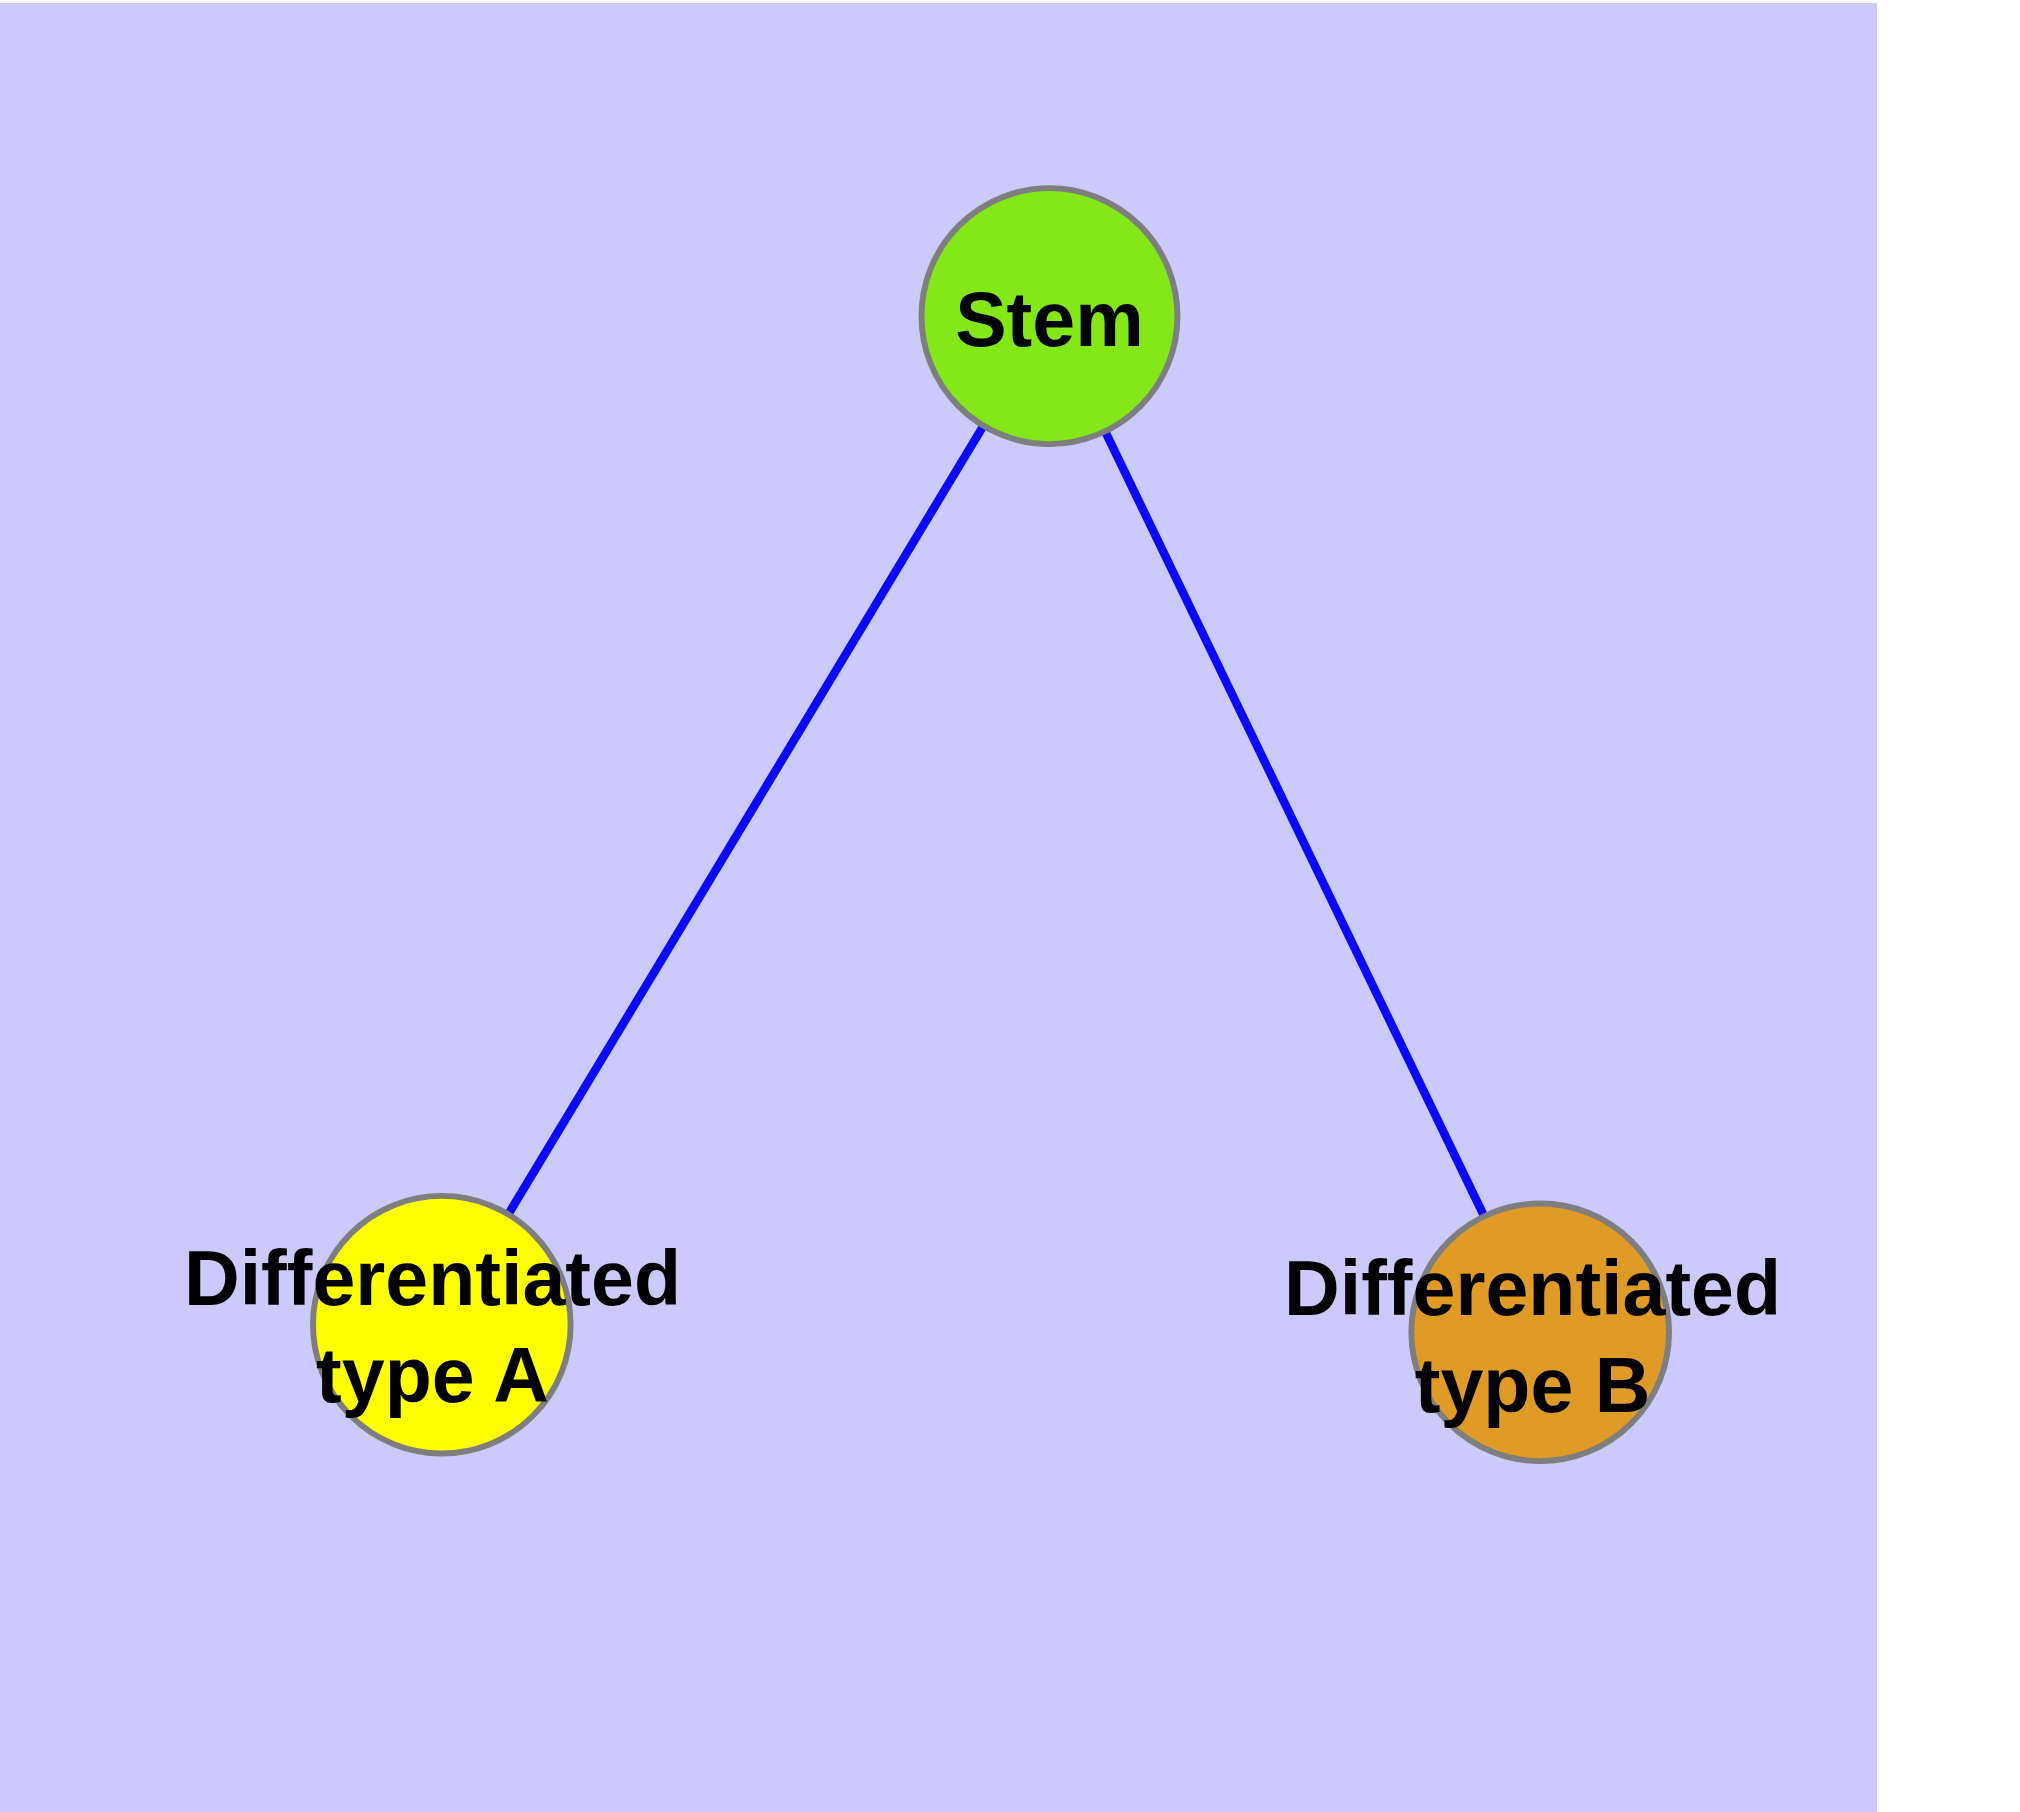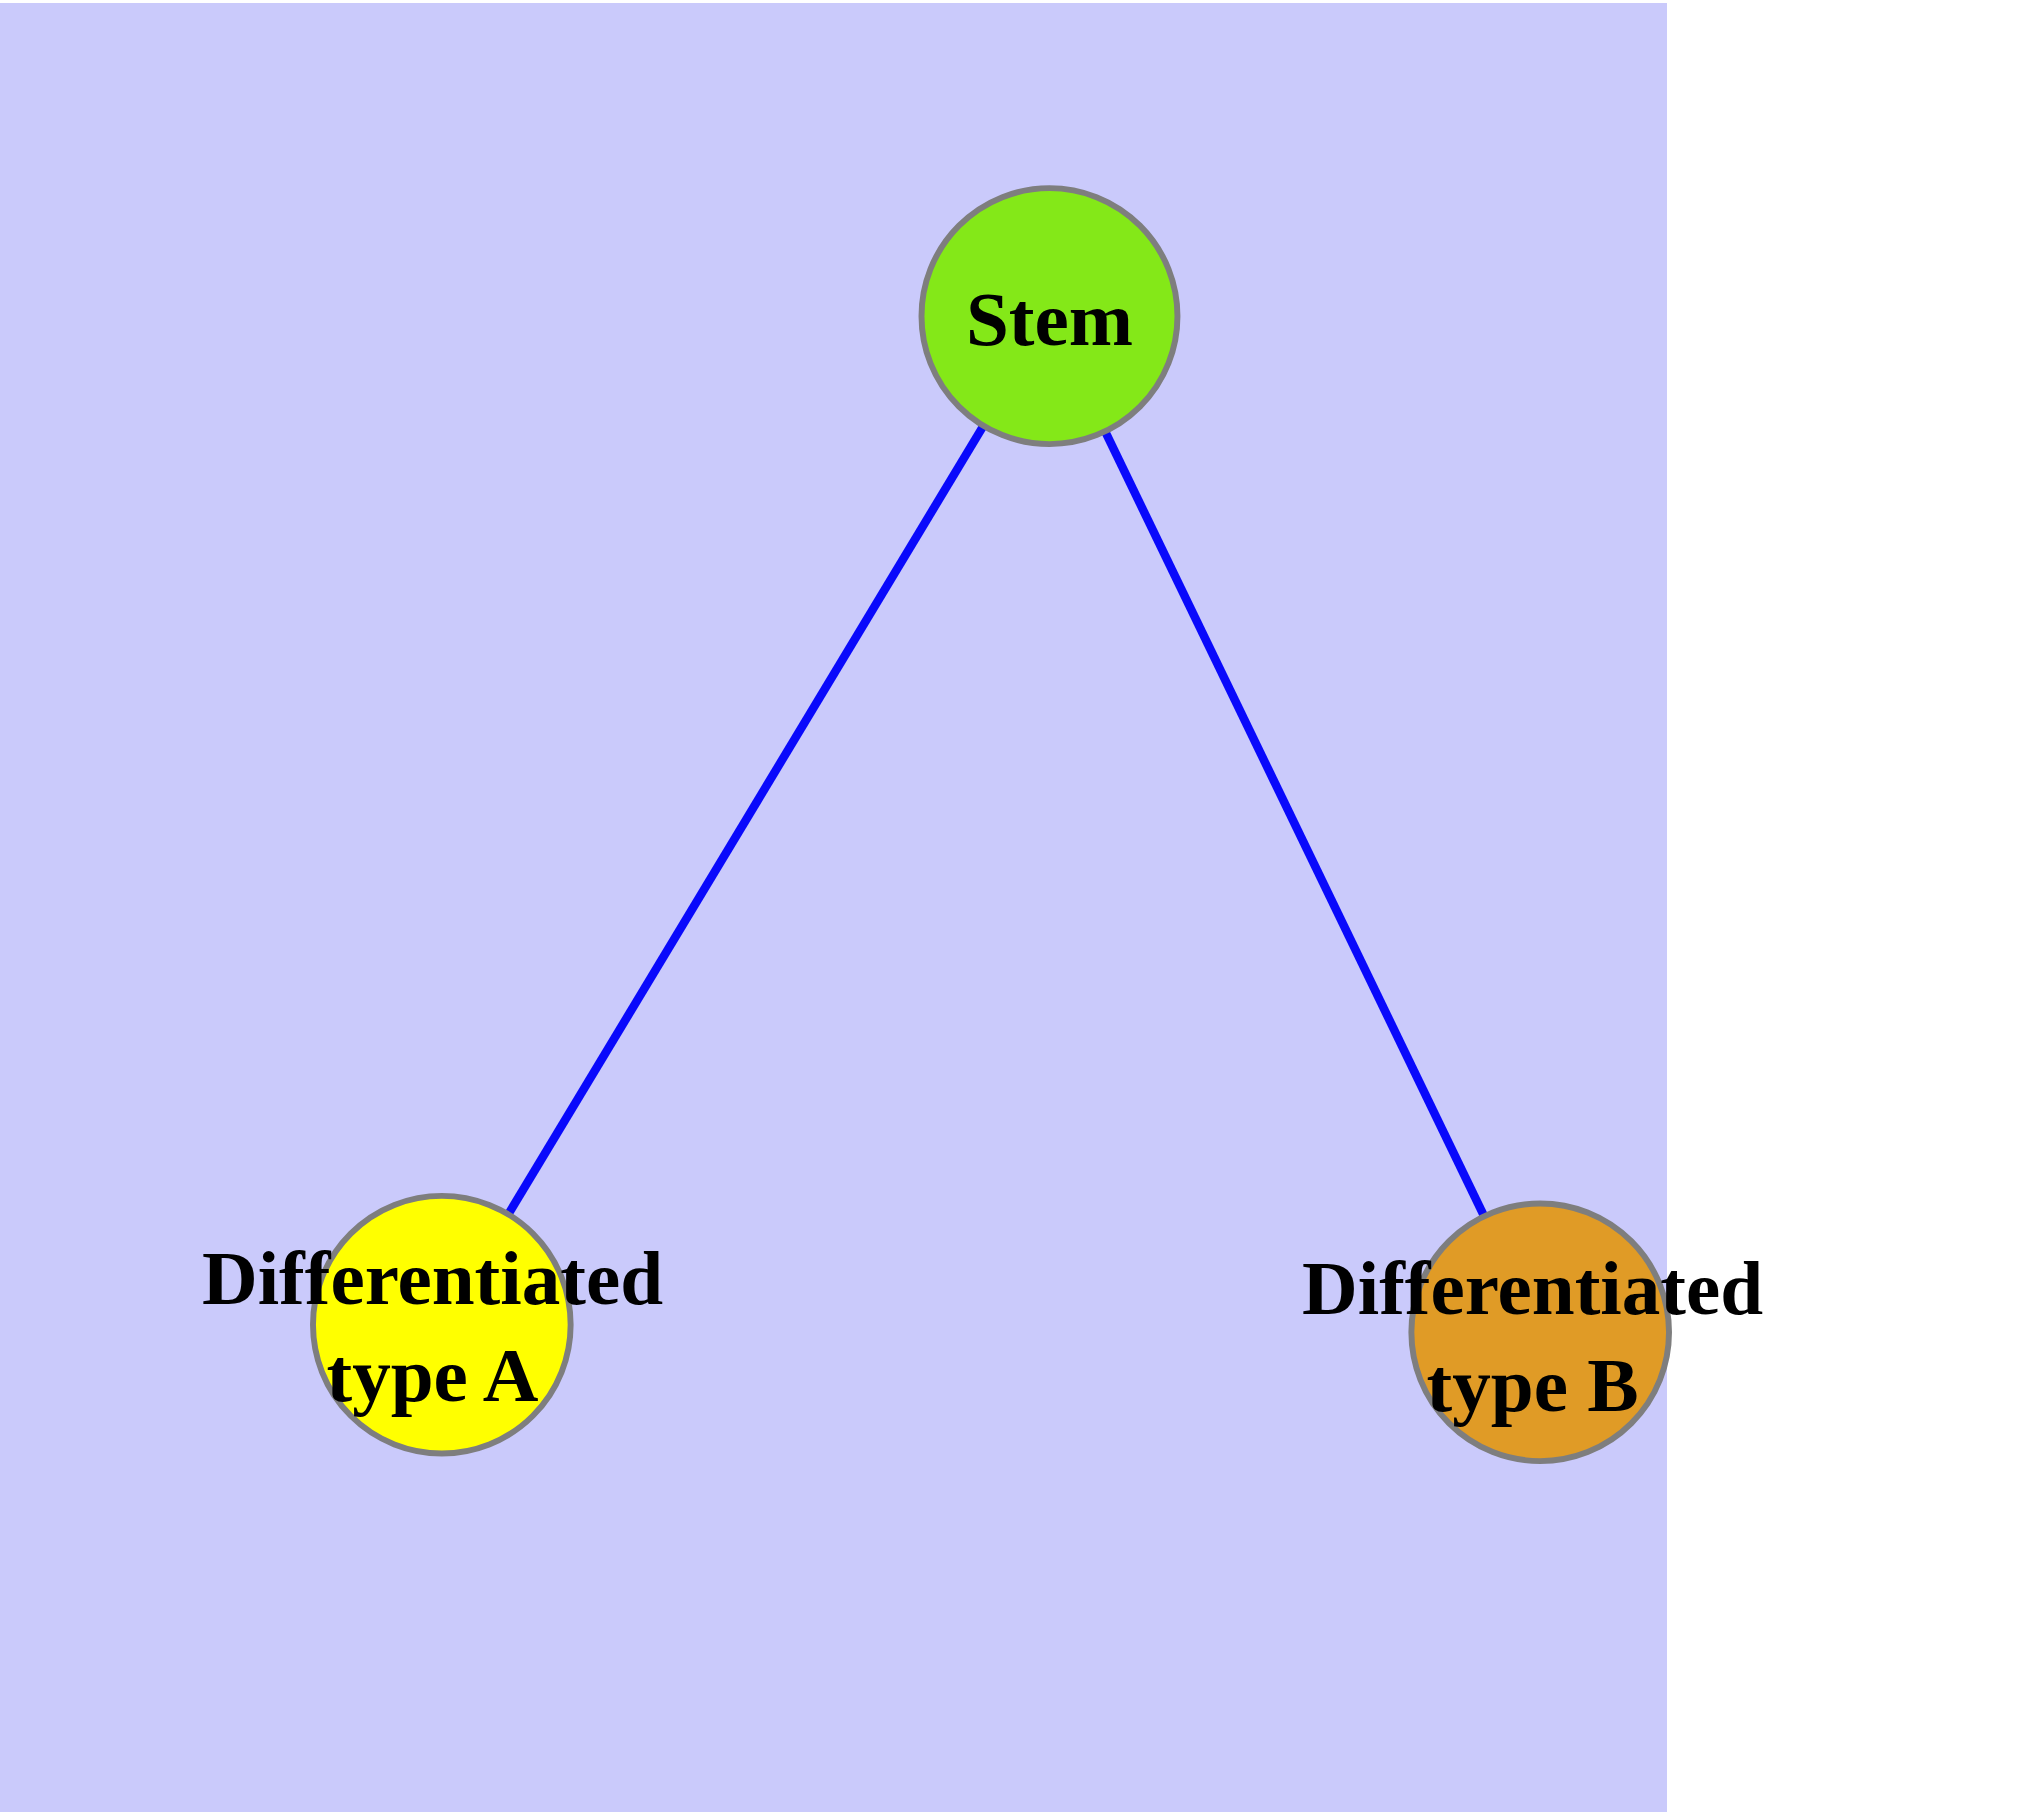--- a/index.html
+++ b/index.html
@@ -5,23 +5,22 @@
   html, body {
     margin: 0;
     padding: 0;
     width: 2021px;
     height: 1812px;
     overflow: hidden;
     font-family: "Liberation Sans", sans-serif;
   }
   .stage {
     position: relative;
-    width: 1667px;
+    width: 1877px;
     height: 1812px;
-    font-family: Liberation Serif, serif;
   }
   .top-strip {
     position: absolute;
     top: 0; left: 0;
     width: 100%;
     height: 2.5px;
   }
   svg.graph {
     position: absolute;
     top: 0; left: 0;

